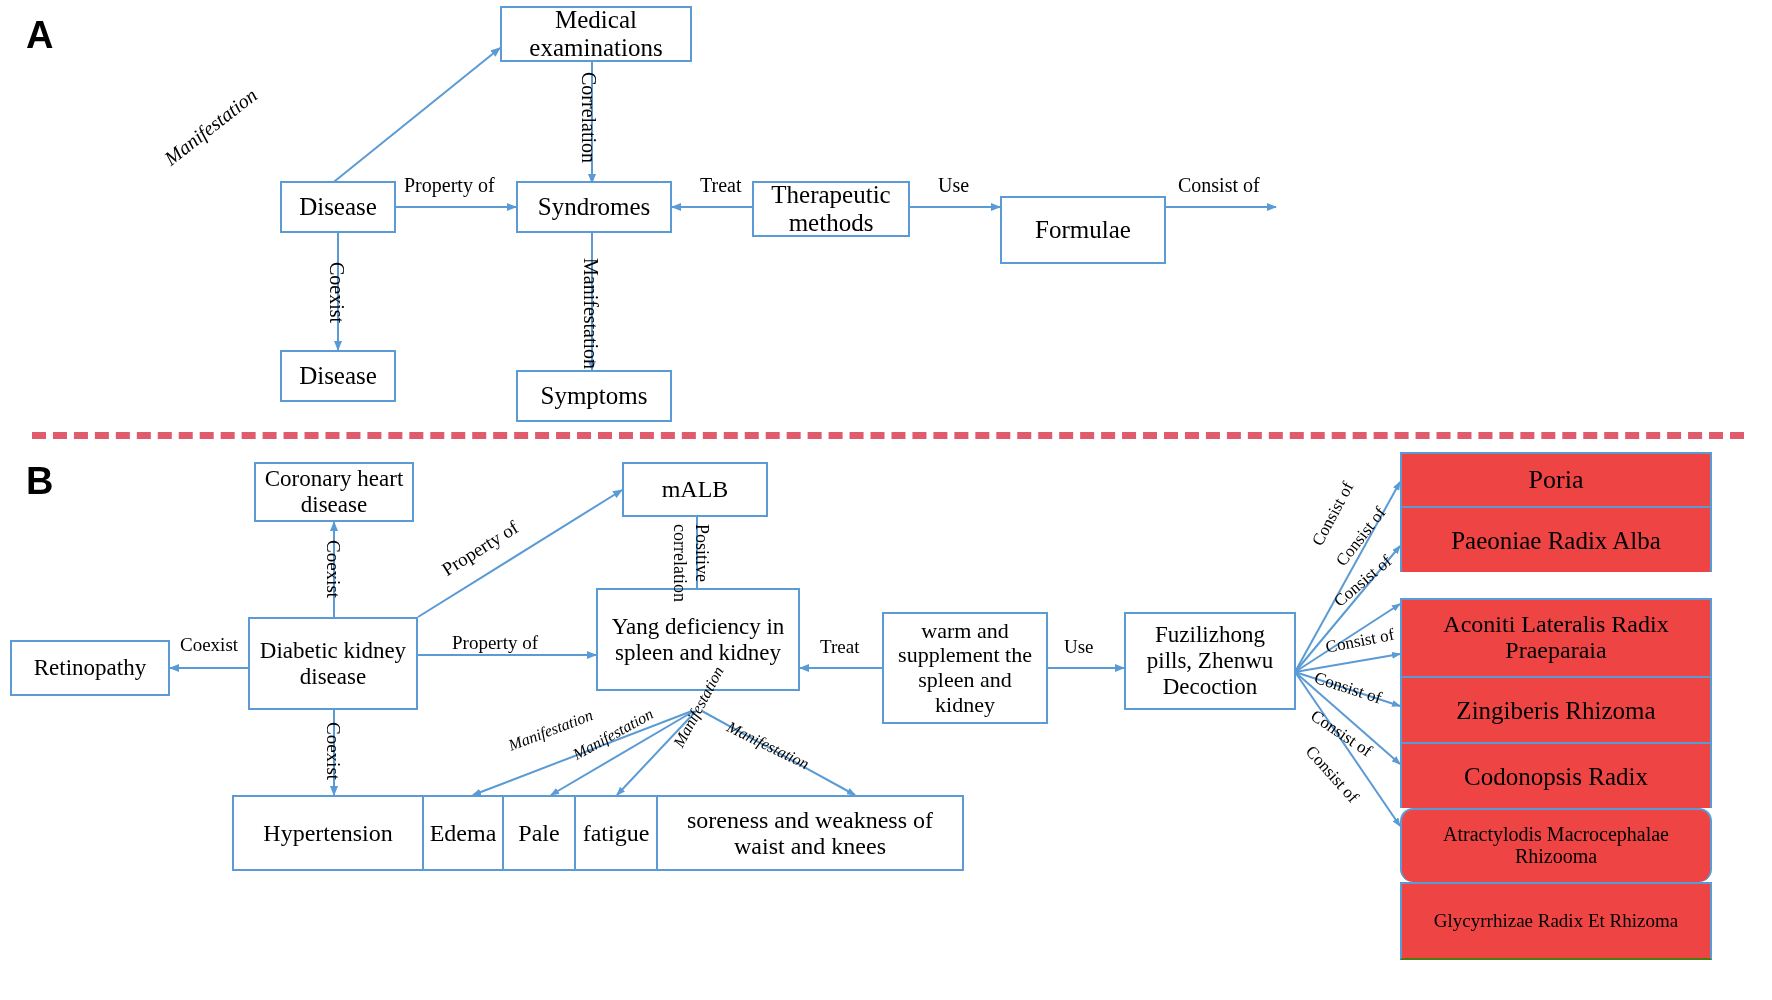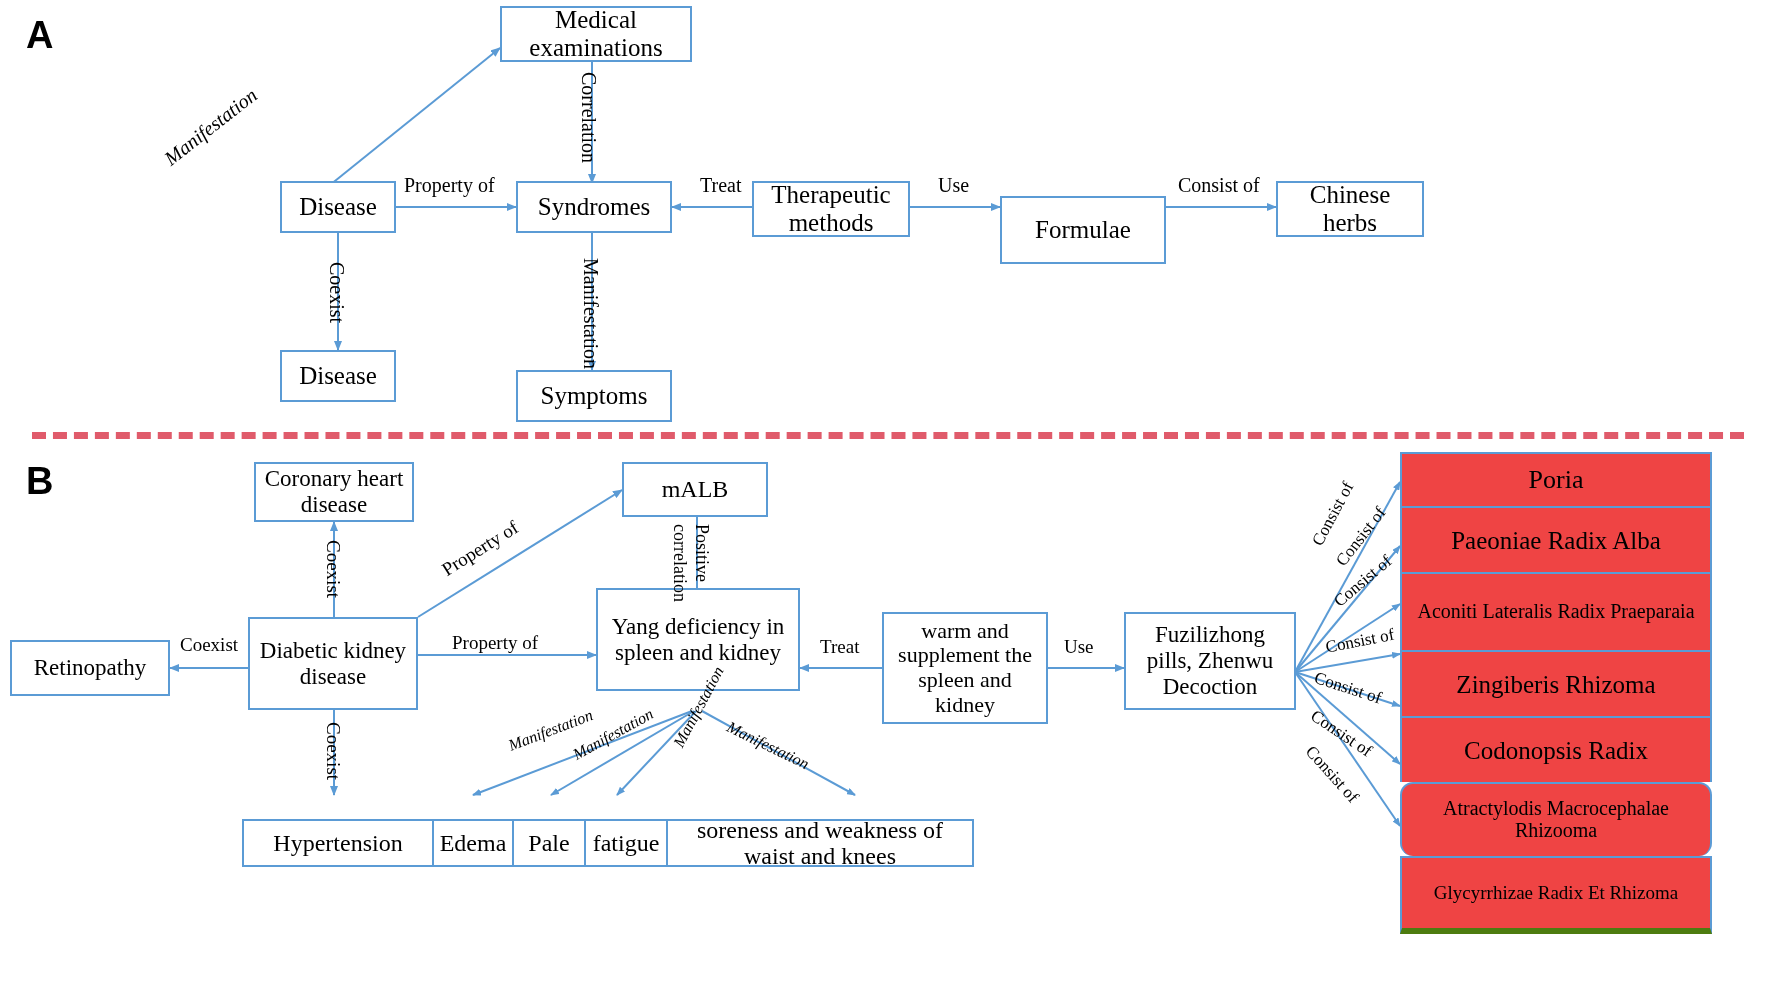--- a/index.html
+++ b/index.html
@@ -47,21 +47,21 @@
   }
   .herb-stack{position:absolute;z-index:3;}
   .herb-cell{
     box-sizing:border-box;
     border:2px solid #5b9bd5;
     border-bottom:none;
     background:#ef4444;
     display:flex;align-items:center;justify-content:center;text-align:center;
     line-height:1.08;
   }
-  .herb-cell:last-child{border-bottom:6px solid #4d7c0f;}
+  .herb-cell:last-child{border-bottom:2px solid #4d7c0f;}
   .sym-strip{position:absolute;z-index:3;display:flex;}
   .sym-cell{
     box-sizing:border-box;
     border:2px solid #5b9bd5;
     border-right:none;
     background:#fff;
     display:flex;align-items:center;justify-content:center;text-align:center;
     line-height:1.1;
   }
   .sym-cell:last-child{border-right:2px solid #5b9bd5;}
@@ -137,21 +137,20 @@
   <div class="node" style="left:500px;top:6px;width:192px;height:56px;font-size:25px;padding:0 12px;">Medical examinations</div>
 
   <div class="node" style="left:280px;top:181px;width:116px;height:52px;font-size:25px;">Disease</div>
 
   <div class="node" style="left:516px;top:181px;width:156px;height:52px;font-size:25px;">Syndromes</div>
 
   <div class="node" style="left:752px;top:181px;width:158px;height:56px;font-size:25px;padding:0 4px;">Therapeutic methods</div>
 
   <div class="node" style="left:1000px;top:196px;width:166px;height:68px;font-size:25px;">Formulae</div>
 
-  <div class="node" style="left:1276px;top:181px;width:148px;height:56px;font-size:25px;padding:0 6px;">Chinese herbs</div>
 
   <div class="node" style="left:280px;top:350px;width:116px;height:52px;font-size:25px;">Disease</div>
 
   <div class="node" style="left:516px;top:370px;width:156px;height:52px;font-size:25px;">Symptoms</div>
 
   <div class="edge-label" style="left:160px;top:152px;font-size:20px;font-style:italic;transform:rotate(-38deg);">Manifestation</div>
 
   <div class="edge-label" style="left:600px;top:72px;font-size:20px;transform:rotate(90deg);">Correlation</div>
 
   <div class="edge-label" style="left:404px;top:174px;font-size:20px;">Property of</div>
@@ -173,32 +172,32 @@
   <div class="node" style="left:10px;top:640px;width:160px;height:56px;font-size:23px;">Retinopathy</div>
 
   <div class="node" style="left:248px;top:617px;width:170px;height:93px;font-size:23px;padding:0 5px;">Diabetic kidney disease</div>
 
   <div class="node" style="left:596px;top:588px;width:204px;height:103px;font-size:23px;padding:0 5px;">Yang deficiency in spleen and kidney</div>
 
   <div class="node" style="left:882px;top:612px;width:166px;height:112px;font-size:22px;padding:0 6px;">warm and supplement the spleen and kidney</div>
 
   <div class="node" style="left:1124px;top:612px;width:172px;height:98px;font-size:23px;padding:0 6px;">Fuzilizhong pills, Zhenwu Decoction</div>
 
-  <div class="sym-strip" style="left:242px;top:795px;height:48px;margin-top:24px;">
+  <div class="sym-strip" style="left:232px;top:795px;height:76px;">
     <div class="sym-cell" style="width:190px;font-size:24px;">Hypertension</div>
     <div class="sym-cell" style="width:80px;font-size:24px;">Edema</div>
     <div class="sym-cell" style="width:72px;font-size:24px;">Pale</div>
     <div class="sym-cell" style="width:82px;font-size:24px;">fatigue</div>
     <div class="sym-cell" style="width:308px;font-size:24px;padding:0 6px;">soreness and weakness of waist and knees</div>
   </div>
 
   <div class="herb-stack" style="left:1400px;top:452px;width:312px;">
     <div class="herb-cell" style="height:54px;font-size:26px;">Poria</div>
     <div class="herb-cell" style="height:66px;font-size:25px;padding:0 8px;">Paeoniae Radix Alba</div>
-    <div class="herb-cell" style="height:78px;font-size:20px;padding:0 8px;">Aconiti Lateralis Radix Praeparaia</div>
+    <div class="herb-cell" style="height:78px;font-size:24px;padding:0 8px;margin-top:26px;">Aconiti Lateralis Radix Praeparaia</div>
     <div class="herb-cell" style="height:66px;font-size:25px;padding:0 8px;">Zingiberis Rhizoma</div>
     <div class="herb-cell" style="height:66px;font-size:25px;padding:0 8px;">Codonopsis Radix</div>
     <div class="herb-cell" style="height:74px;font-size:20px;padding:0 8px;border-radius:13px;">Atractylodis Macrocephalae Rhizooma</div>
     <div class="herb-cell" style="height:78px;font-size:19px;padding:0 8px;">Glycyrrhizae Radix Et Rhizoma</div>
   </div>
 
   <div class="edge-label" style="left:344px;top:540px;font-size:19px;transform:rotate(90deg);">Coexist</div>
 
   <div class="edge-label" style="left:180px;top:634px;font-size:19px;">Coexist</div>
 

